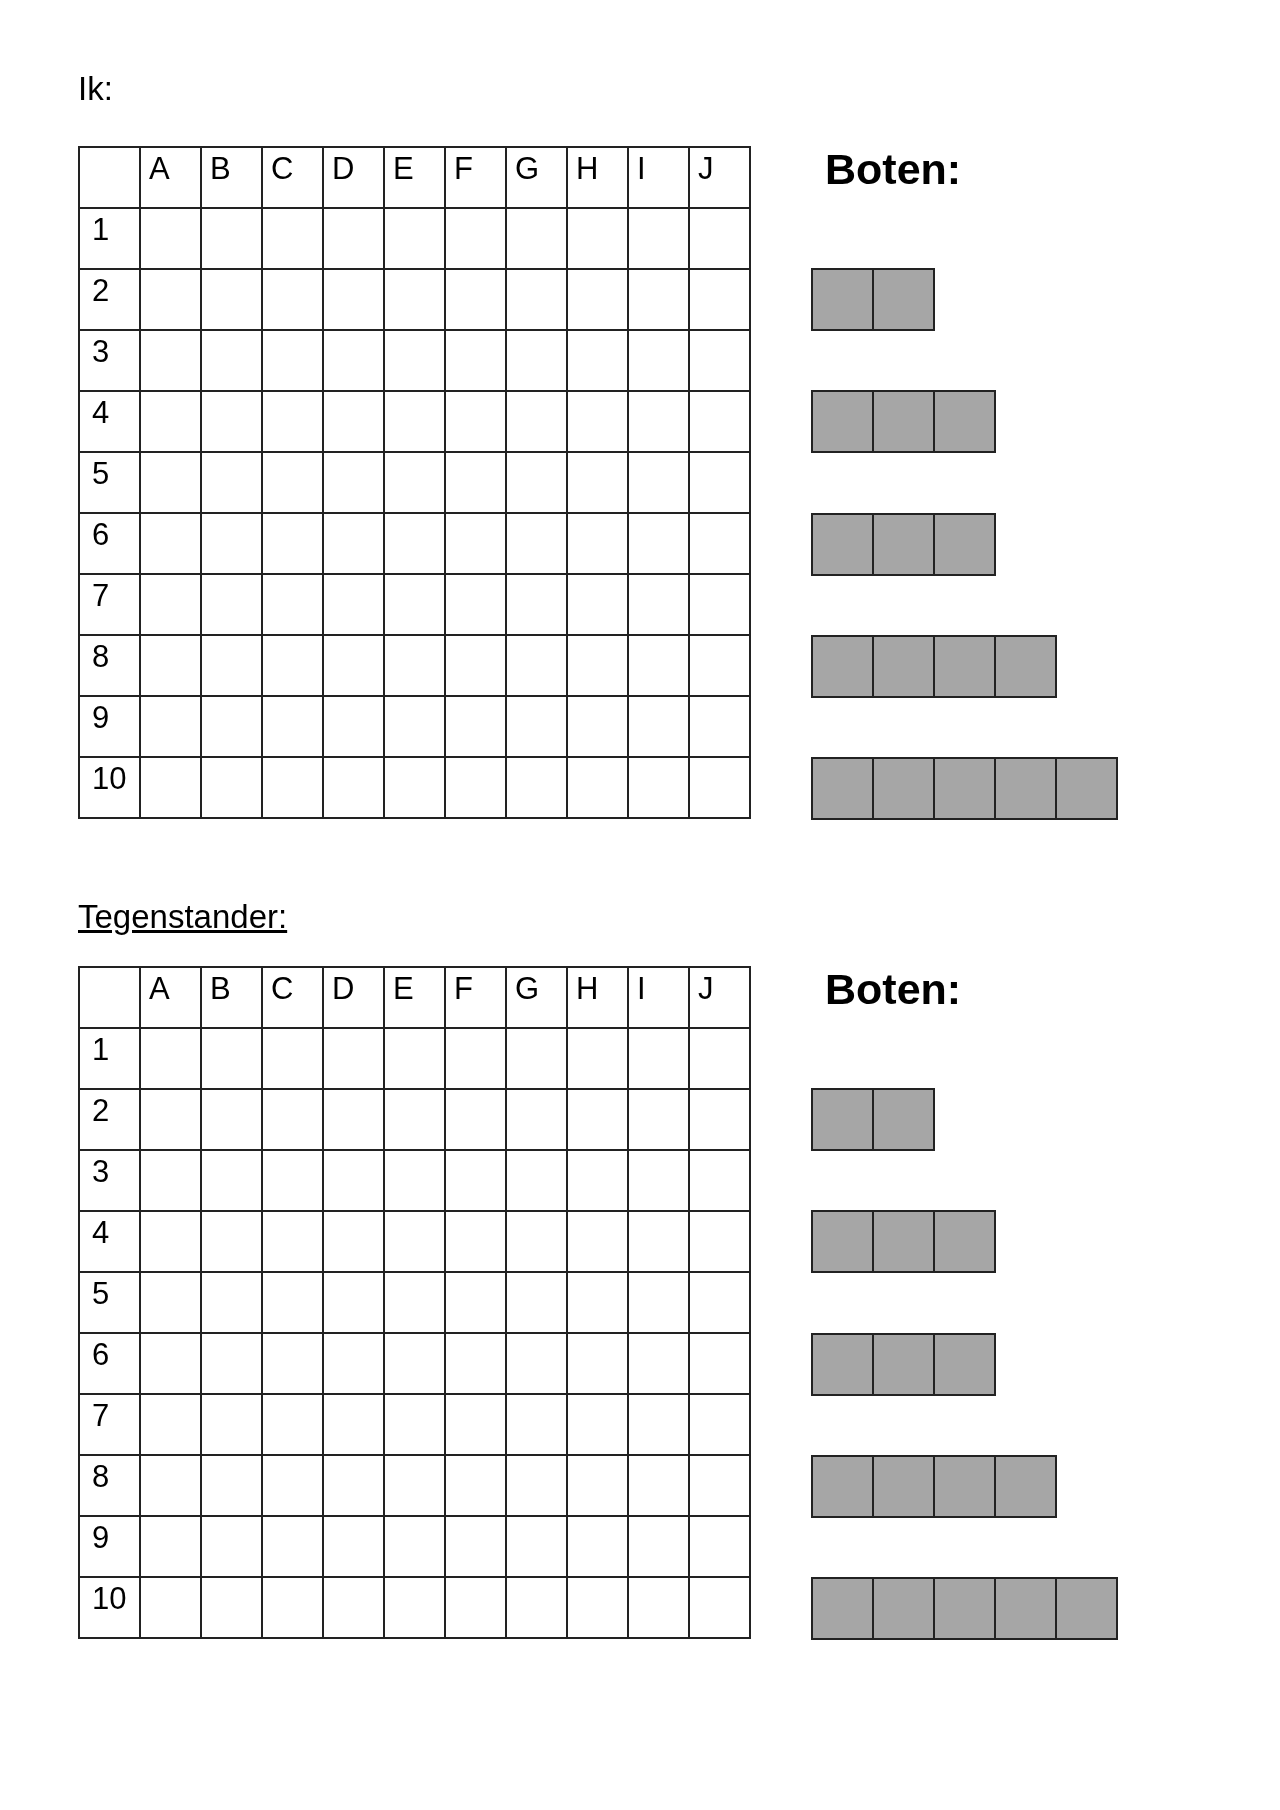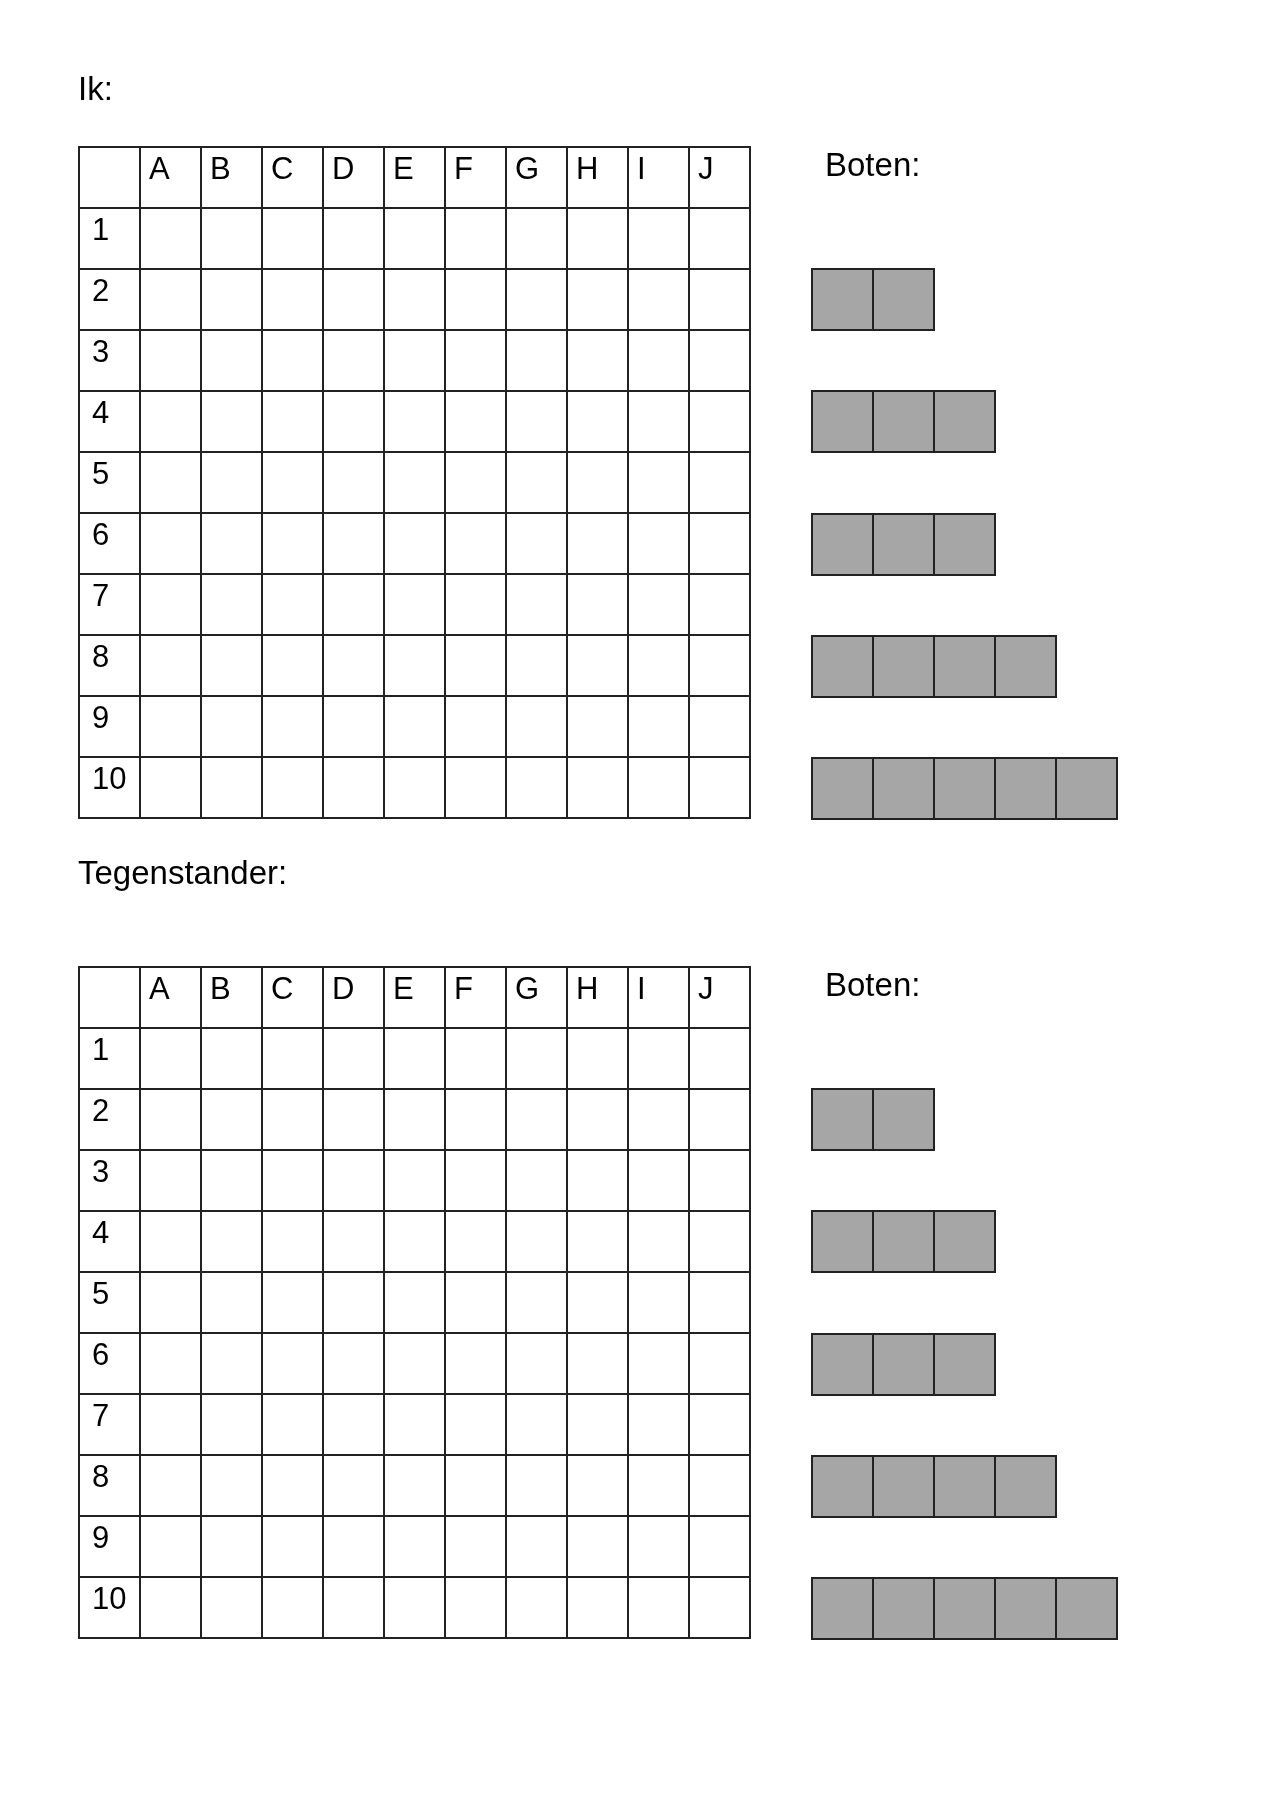--- a/index.html
+++ b/index.html
@@ -4,21 +4,21 @@
 <style>
   html, body { margin: 0; padding: 0; background: #ffffff; }
   body { width: 1280px; height: 1810px; position: relative; overflow: hidden;
          font-family: "Liberation Sans", sans-serif; color: #000; }
   .section-title { position: absolute; left: 78px; font-size: 33px; line-height: 1; margin: 0; font-weight: normal; }
   .grid { position: absolute; left: 78px; border-collapse: collapse; table-layout: fixed; }
   .grid td { width: 59px; height: 59px; border: 2px solid #222; padding: 0; vertical-align: top;
              font-size: 31px; line-height: 1; }
   .grid td .lbl { display: block; padding-top: 5px; padding-left: 8px; }
   .grid td.rowhdr .lbl { padding-left: 12px; }
-  .boten-title { position: absolute; left: 825px; font-size: 33px; line-height: 1; margin: 0; font-weight: normal; }
+  .boten-title { position: absolute; left: 825px; font-size: 43px; line-height: 1; margin: 0; font-weight: bold; }
   .ship { position: absolute; left: 811px; display: flex; }
   .ship .seg { width: 59px; height: 59px; background: #a6a6a6; border: 2px solid #222; margin-right: -2px; }
 </style>
 </head>
 <body>
 
 <div id="page">
     <section>
       <h2 class="section-title" style="top: 72px;">Ik:</h2>
       <table class="grid" style="top: 146px;">
@@ -231,21 +231,21 @@
       </div>
       <div class="ship" style="top: 757px;">
         <div class="seg" style="background: rgb(166, 166, 166);"></div>
         <div class="seg" style="background: rgb(166, 166, 166);"></div>
         <div class="seg" style="background: rgb(166, 166, 166);"></div>
         <div class="seg" style="background: rgb(166, 166, 166);"></div>
         <div class="seg" style="background: rgb(166, 166, 166);"></div>
       </div>
     </section>
     <section>
-      <h2 class="section-title" style="top: 856px;">Tegenstander:</h2>
+      <h2 class="section-title" style="top: 900px; text-decoration: underline;">Tegenstander:</h2>
       <table class="grid" style="top: 966px;">
         <tbody>
           <tr>
             <td></td>
             <td>
               <span class="lbl">A</span>
             </td>
             <td>
               <span class="lbl">B</span>
             </td>

